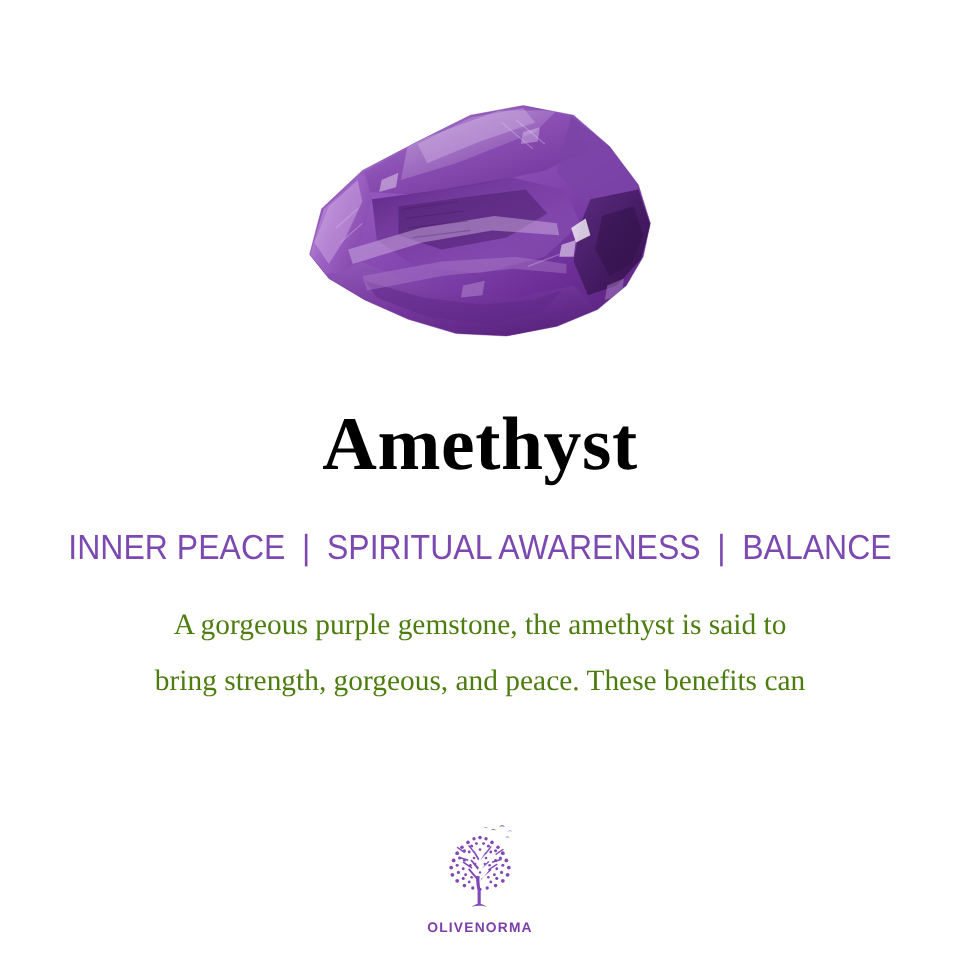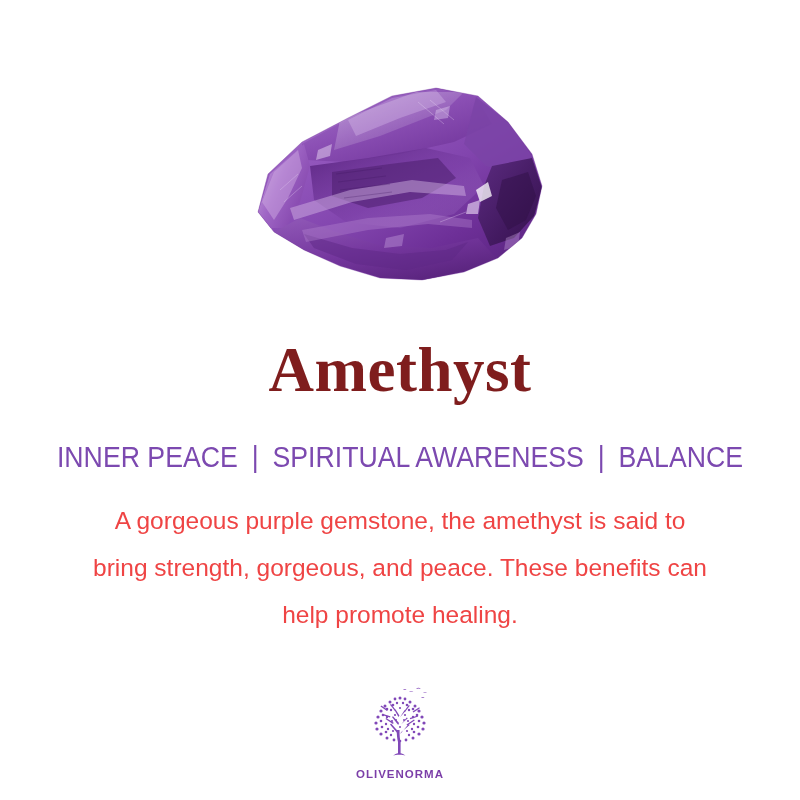--- a/index.html
+++ b/index.html
@@ -41,21 +41,21 @@
     position: absolute;
     left: 0;
     top: 336px;
     width: 800px;
     text-align: center;
     font-family: "Liberation Serif", serif;
     font-size: 63px;
     line-height: 68px;
     font-weight: 700;
     letter-spacing: 0.5px;
-    color: #7f1d1d;
+    color: #000000;
     white-space: nowrap;
   }
 
   
   .tagline {
     position: absolute;
     left: 0;
     top: 440px;
     width: 800px;
     text-align: center;
@@ -74,24 +74,24 @@
     font-weight: 300;
   }
 
   
   .description {
     position: absolute;
     left: 50px;
     top: 497px;
     width: 700px;
     text-align: center;
-    font-family: Liberation Sans, sans-serif;
+    font-family: Liberation Serif, serif;
     font-size: 24.5px;
     line-height: 47px;
-    color: #ef4444;
+    color: #4d7c0f;
   }
   .description .line {
     display: block;
     white-space: nowrap;
   }
 
   
   .logo {
     position: absolute;
     left: 0;
@@ -234,21 +234,20 @@
     <span>INNER PEACE</span>
     <span class="sep">|</span>
     <span>SPIRITUAL AWARENESS</span>
     <span class="sep">|</span>
     <span>BALANCE</span>
   </div>
 
   <div class="description">
     <span class="line">A gorgeous purple gemstone, the amethyst is said to</span>
     <span class="line">bring strength, gorgeous, and peace. These benefits can</span>
-    <span class="line">help promote healing.</span>
   </div>
 
   <div class="logo">
     <svg class="logo-mark" width="86" height="78" viewBox="0 0 86 78">
       <g fill="#8148b8">
 
         <path d="M41.2,70.8 C40.0,70.9 37.6,71.2 36.2,71.6 C37.8,70.2 39.6,69.6 41.0,69.3
                  L41.0,58.0 C40.2,55.0 39.6,50.5 39.8,46.0 L42.6,46.0
                  C42.4,51.0 42.9,55.4 43.6,58.2 L43.6,69.3
                  C45.0,69.6 46.9,70.2 48.5,71.6 C47.0,71.2 44.7,70.9 43.5,70.8 Z"></path>

